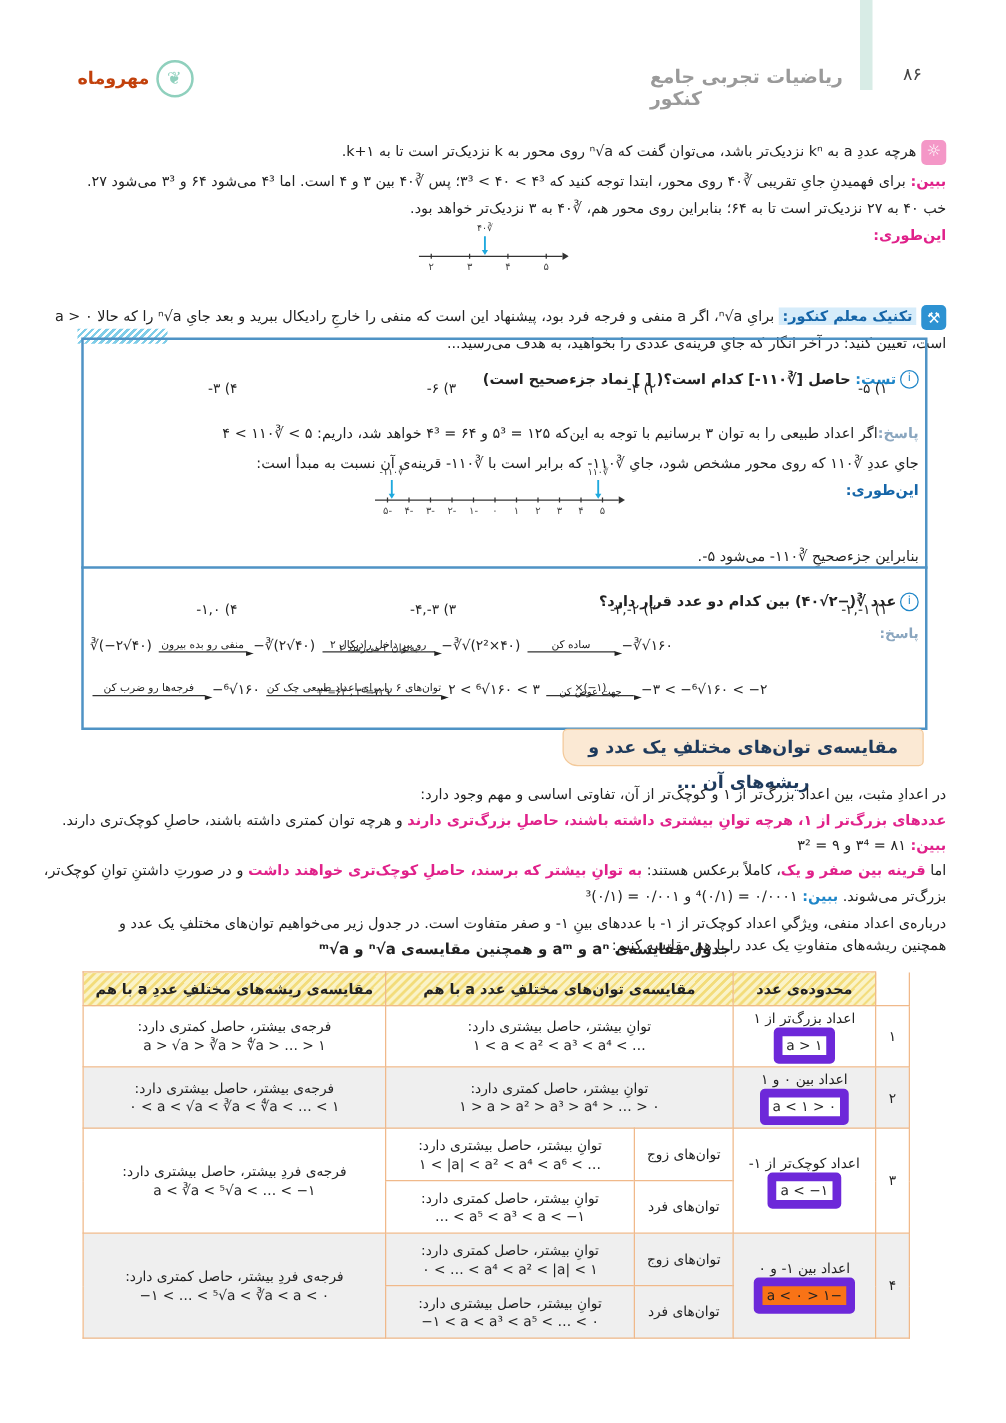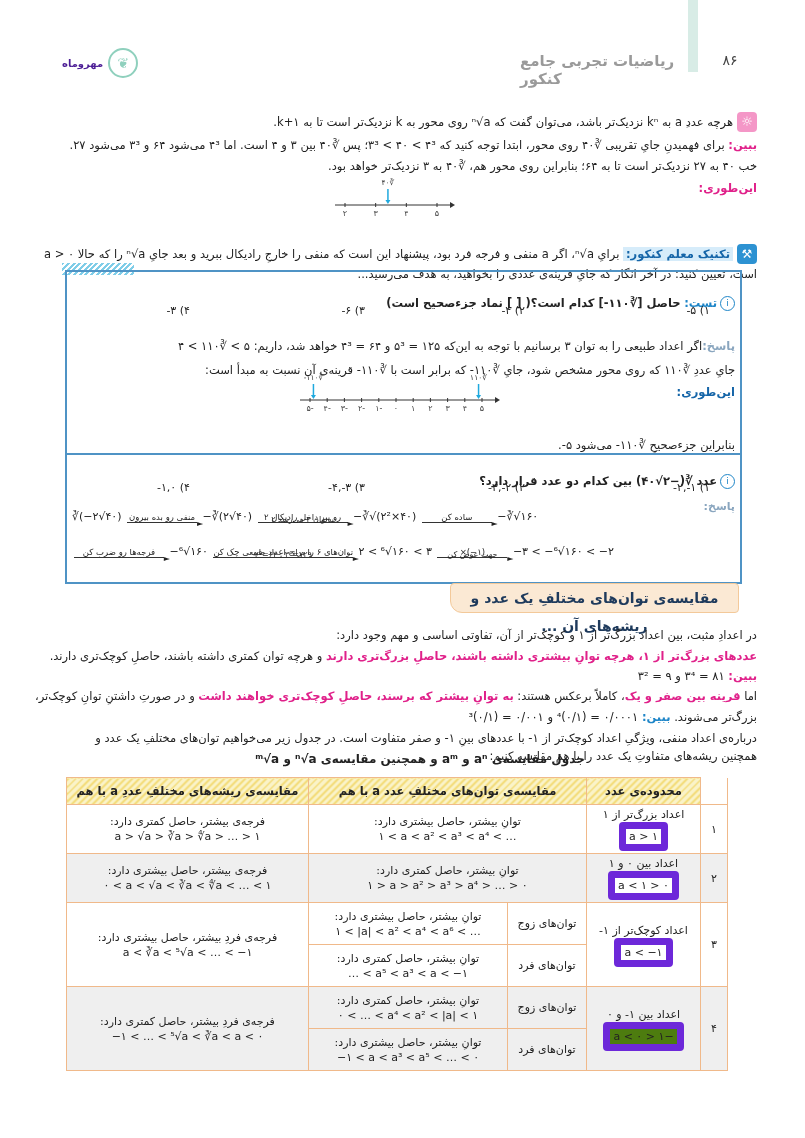--- a/index.html
+++ b/index.html
@@ -2,21 +2,21 @@
 <html><head>
 <meta charset="utf-8">
 <style>
   html, body { margin:0; padding:0; background:#ffffff; }
   body { width:805px; height:1138px; position:relative; overflow:hidden;
          font-family:"DejaVu Sans", sans-serif; color:#222; direction:rtl; }
   .green-strip { position:absolute; left:688px; top:0; width:10px; height:72px; background:#d8ece6; }
   .header-title { position:absolute; left:520px; top:52px; width:180px; text-align:left; font-size:15px; font-weight:bold; color:#9a9a9a; direction:rtl; }
   .page-num { position:absolute; left:710px; top:52px; width:40px; text-align:center; font-size:14px; color:#444; }
   .logo { position:absolute; left:62px; top:48px; display:flex; align-items:center; gap:5px; direction:rtl; }
-  .logo-text { font-size:10px; font-weight:bold; color:#4c1d95; }
+  .logo-text { font-size:14px; font-weight:bold; color:#c2410c; }
   .logo-mark { width:26px; height:26px; border-radius:50%; border:2px solid #8fd0bd; display:flex; align-items:center; justify-content:center; color:#8fd0bd; font-size:14px; }
   .line { position:absolute; right:48px; left:62px; font-size:11.5px; line-height:16px; white-space:nowrap; direction:rtl; text-align:right;margin-top:12px; }
   .pink { color:#e0218a; font-weight:bold; }
   .blue { color:#1f86c8; font-weight:bold; }
   .tipicon { display:inline-block; width:20px; height:20px; background:#f497c7; border-radius:4px; color:#fff; text-align:center; line-height:20px; font-size:13px; vertical-align:middle; margin-left:4px; }
   .techicon { display:inline-block; width:20px; height:20px; background:#2d92d2; border-radius:4px; color:#fff; text-align:center; line-height:20px; font-size:12px; vertical-align:middle; margin-left:4px; }
   .techlabel { background:#d6ecfa; color:#1565a8; font-weight:bold; padding:0 3px; }
   .numline { position:absolute; }
   .testbox { position:absolute; left:65px; top:270px; width:673px; height:310px; border:2px solid #4f93c5; }
   .hatch { position:absolute; left:62px; top:263px; width:72px; height:12px;
@@ -222,21 +222,21 @@
     </tr>
     <tr style="height:42px;">
       <td>توان‌های فرد</td>
       <td>
           <div>توانِ بیشتر، حاصل کمتری دارد:</div>
           <div style="direction:ltr">… &lt; a⁵ &lt; a³ &lt; a &lt; −۱</div>
         </td>
     </tr>
     <tr class="shade" style="height:42px;">
       <td rowspan="2">۴</td>
-      <td rowspan="2"><div>اعداد بین ۱- و ۰</div><span class="rng" style="background:#4d7c0f">−۱ &lt; a &lt; ۰</span></td>
+      <td rowspan="2"><div>اعداد بین ۱- و ۰</div><span class="rng" style="background:#f97316">−۱ &lt; a &lt; ۰</span></td>
       <td>توان‌های زوج</td>
       <td>
           <div>توانِ بیشتر، حاصل کمتری دارد:</div>
           <div style="direction:ltr">۰ &lt; … &lt; a⁴ &lt; a² &lt; |a| &lt; ۱</div>
         </td>
       <td rowspan="2">
           <div>فرجه‌ی فردِ بیشتر، حاصل کمتری دارد:</div>
           <div style="direction:ltr">−۱ &lt; … &lt; ⁵√a &lt; ∛a &lt; a &lt; ۰</div>
         </td>
     </tr>

